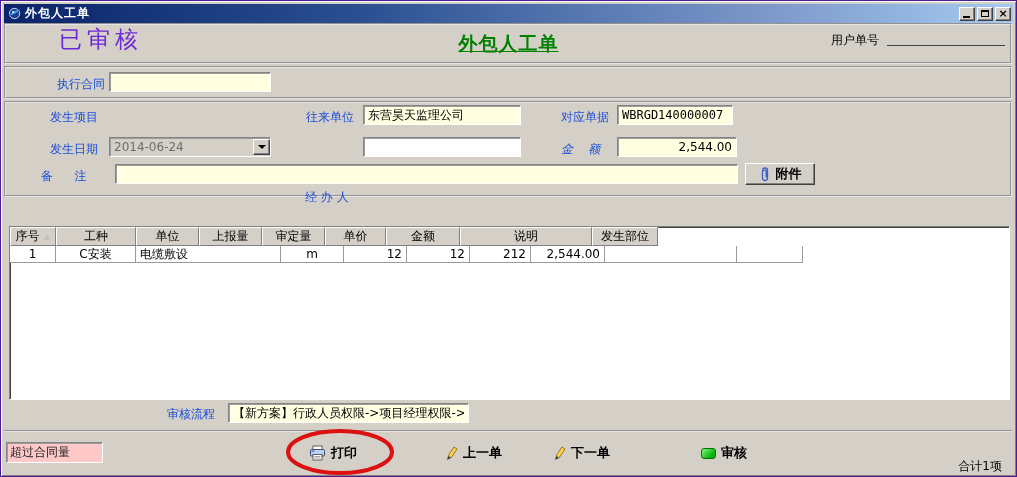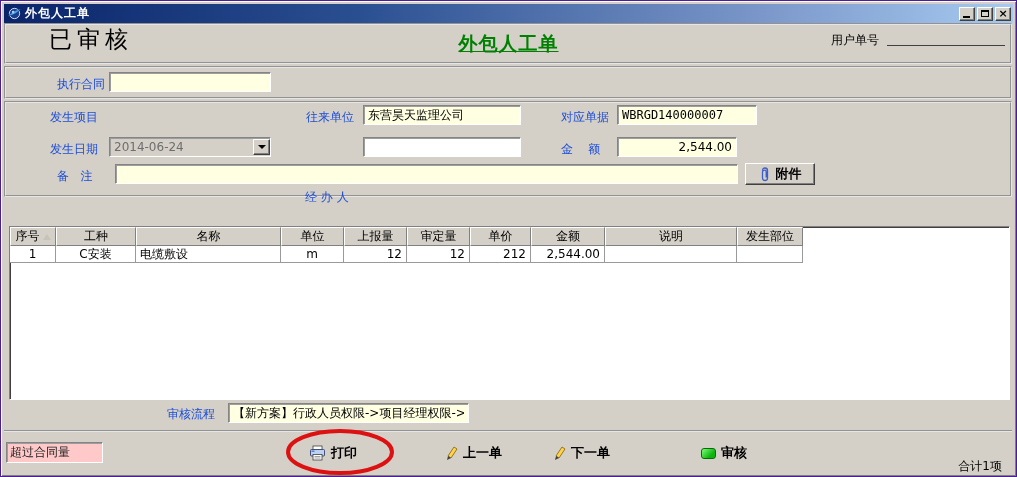--- a/index.html
+++ b/index.html
@@ -28,28 +28,28 @@
   }
   .glyph-min { position:absolute; left:3px; bottom:2px; width:7px; height:2px; background:#000; }
   .glyph-max { width:8px; height:7px; border:1px solid #000; border-top-width:2px; }
   .glyph-close { font-size:11px; line-height:10px; }
   
   .panel { position:absolute; left:3px; right:4px; border:2px groove #e6e6e6; }
   .panel-head   { top:22px;  height:41px; }
   .panel-contract { top:65px; height:33px; }
   .panel-fields { top:100px; height:96px; }
   
-  .status-text { position:absolute; left:48px; top:23px; font-size:23px; letter-spacing:5px; color:#000000; }
+  .status-text { position:absolute; left:58px; top:23px; font-size:23px; letter-spacing:5px; color:#6d28d9; }
   .page-title  { position:absolute; left:0; right:0; top:30px; text-align:center;
                  font-size:19px; font-weight:bold; color:#008000; text-decoration:underline; letter-spacing:1px;}
   .userno-label { position:absolute; left:830px; top:31px; font-size:12px; color:#000; }
   .userno-line  { position:absolute; left:886px; top:44px; width:118px; border-bottom:1px solid #404040; height:0; }
   
   .flabel { position:absolute; font-size:12px; color:#1d4ed8; white-space:pre; }
-  .flabel.justify { display:flex; justify-content:space-between; }
+  .flabel.justify { display:flex; justify-content:space-between;font-style:italic; }
   .tbox {
     position:absolute; height:20px; font-size:12px; padding:2px 4px;
     background:#ffffe1; border:1px solid; border-color:#848484 #fff #fff #848484;
     box-shadow: inset 1px 1px 0 #9d9d9d; outline:none; font-family:"DejaVu Sans","Liberation Sans",sans-serif;
   }
   .tbox.white { background:#ffffff; }
   .tbox.num { text-align:right; }
   .tbox.mono { font-family:"DejaVu Sans Mono","Liberation Mono",monospace; font-size:12px; }
   .combo {
     position:absolute; height:20px; background:#d4d0c8;
@@ -138,57 +138,54 @@
   <input class="tbox" style="left: 108px; top: 71px; width: 162px;" value="">
 
   <div class="panel panel-fields"></div>
 
   <div class="flabel" style="left:49px; top:108px;">发生项目</div>
 
   <div class="flabel" style="left:305px; top:108px;">往来单位</div>
   <input class="tbox" style="left: 362px; top: 104px; width: 158px;" value="东营昊天监理公司">
 
   <div class="flabel" style="left:560px; top:108px;">对应单据</div>
-  <input class="tbox mono" style="left: 616px; top: 104px; width: 140px;" value="WBRGD140000007">
+  <input class="tbox mono" style="left: 616px; top: 104px; width: 116px;" value="WBRGD140000007">
 
   <div class="flabel" style="left:49px; top:140px;">发生日期</div>
   <div class="combo" style="left:108px; top:136px; width:162px;">
     <span>2014-06-24</span>
     <span class="drop">
       <span class="arrow-down"></span>
     </span>
   </div>
 
   <div class="flabel" style="left:304px; top:156px;margin-top:32px;">经 办 人</div>
   <input class="tbox white" style="left: 362px; top: 136px; width: 158px;" value="">
 
   <div class="flabel justify" style="left:560px; top:140px; width:49px;">金    额</div>
   <input class="tbox num" style="left: 616px; top: 136px; width: 120px;" value="2,544.00">
 
-  <div class="flabel" style="left:56px; top:167px;">备   注</div>
+  <div class="flabel" style="left:40px; top:167px;font-family:Liberation Mono, monospace;">备   注</div>
   <input class="tbox" style="left: 114px; top: 163px; width: 623px;" value="">
 
   <div class="btn3d" style="left:744px; top:162px; width:70px; height:22px;">
     <svg width="12" height="15" viewBox="0 0 12 15">
       <path d="M3.5 3.5 C3.5 1.8 4.8 1 6 1 C7.2 1 8.5 1.8 8.5 3.5 L8.5 11 C8.5 12.2 7.6 13.5 6 13.5 C4.4 13.5 3.5 12.2 3.5 11 L3.5 5 C3.5 4 4.2 3.2 6 3.2 C7 3.2 7.2 4 7.2 5 L7.2 10.5" fill="none" stroke="#3a5fcd" stroke-width="1.3"></path>
     </svg>
     <span>附件</span>
   </div>
 
   <div class="grid">
     <div class="g-row">
       <div class="g-hcell c0">
         <span>序号</span>
         <span class="sort-asc"></span>
       </div>
       <div class="g-hcell c1">
           <span>工种</span>
-        </div>
-      <div class="g-hcell c2">
-          <span>名称</span>
         </div>
       <div class="g-hcell c3">
           <span>单位</span>
         </div>
       <div class="g-hcell c4">
           <span>上报量</span>
         </div>
       <div class="g-hcell c5">
           <span>审定量</span>
         </div>

